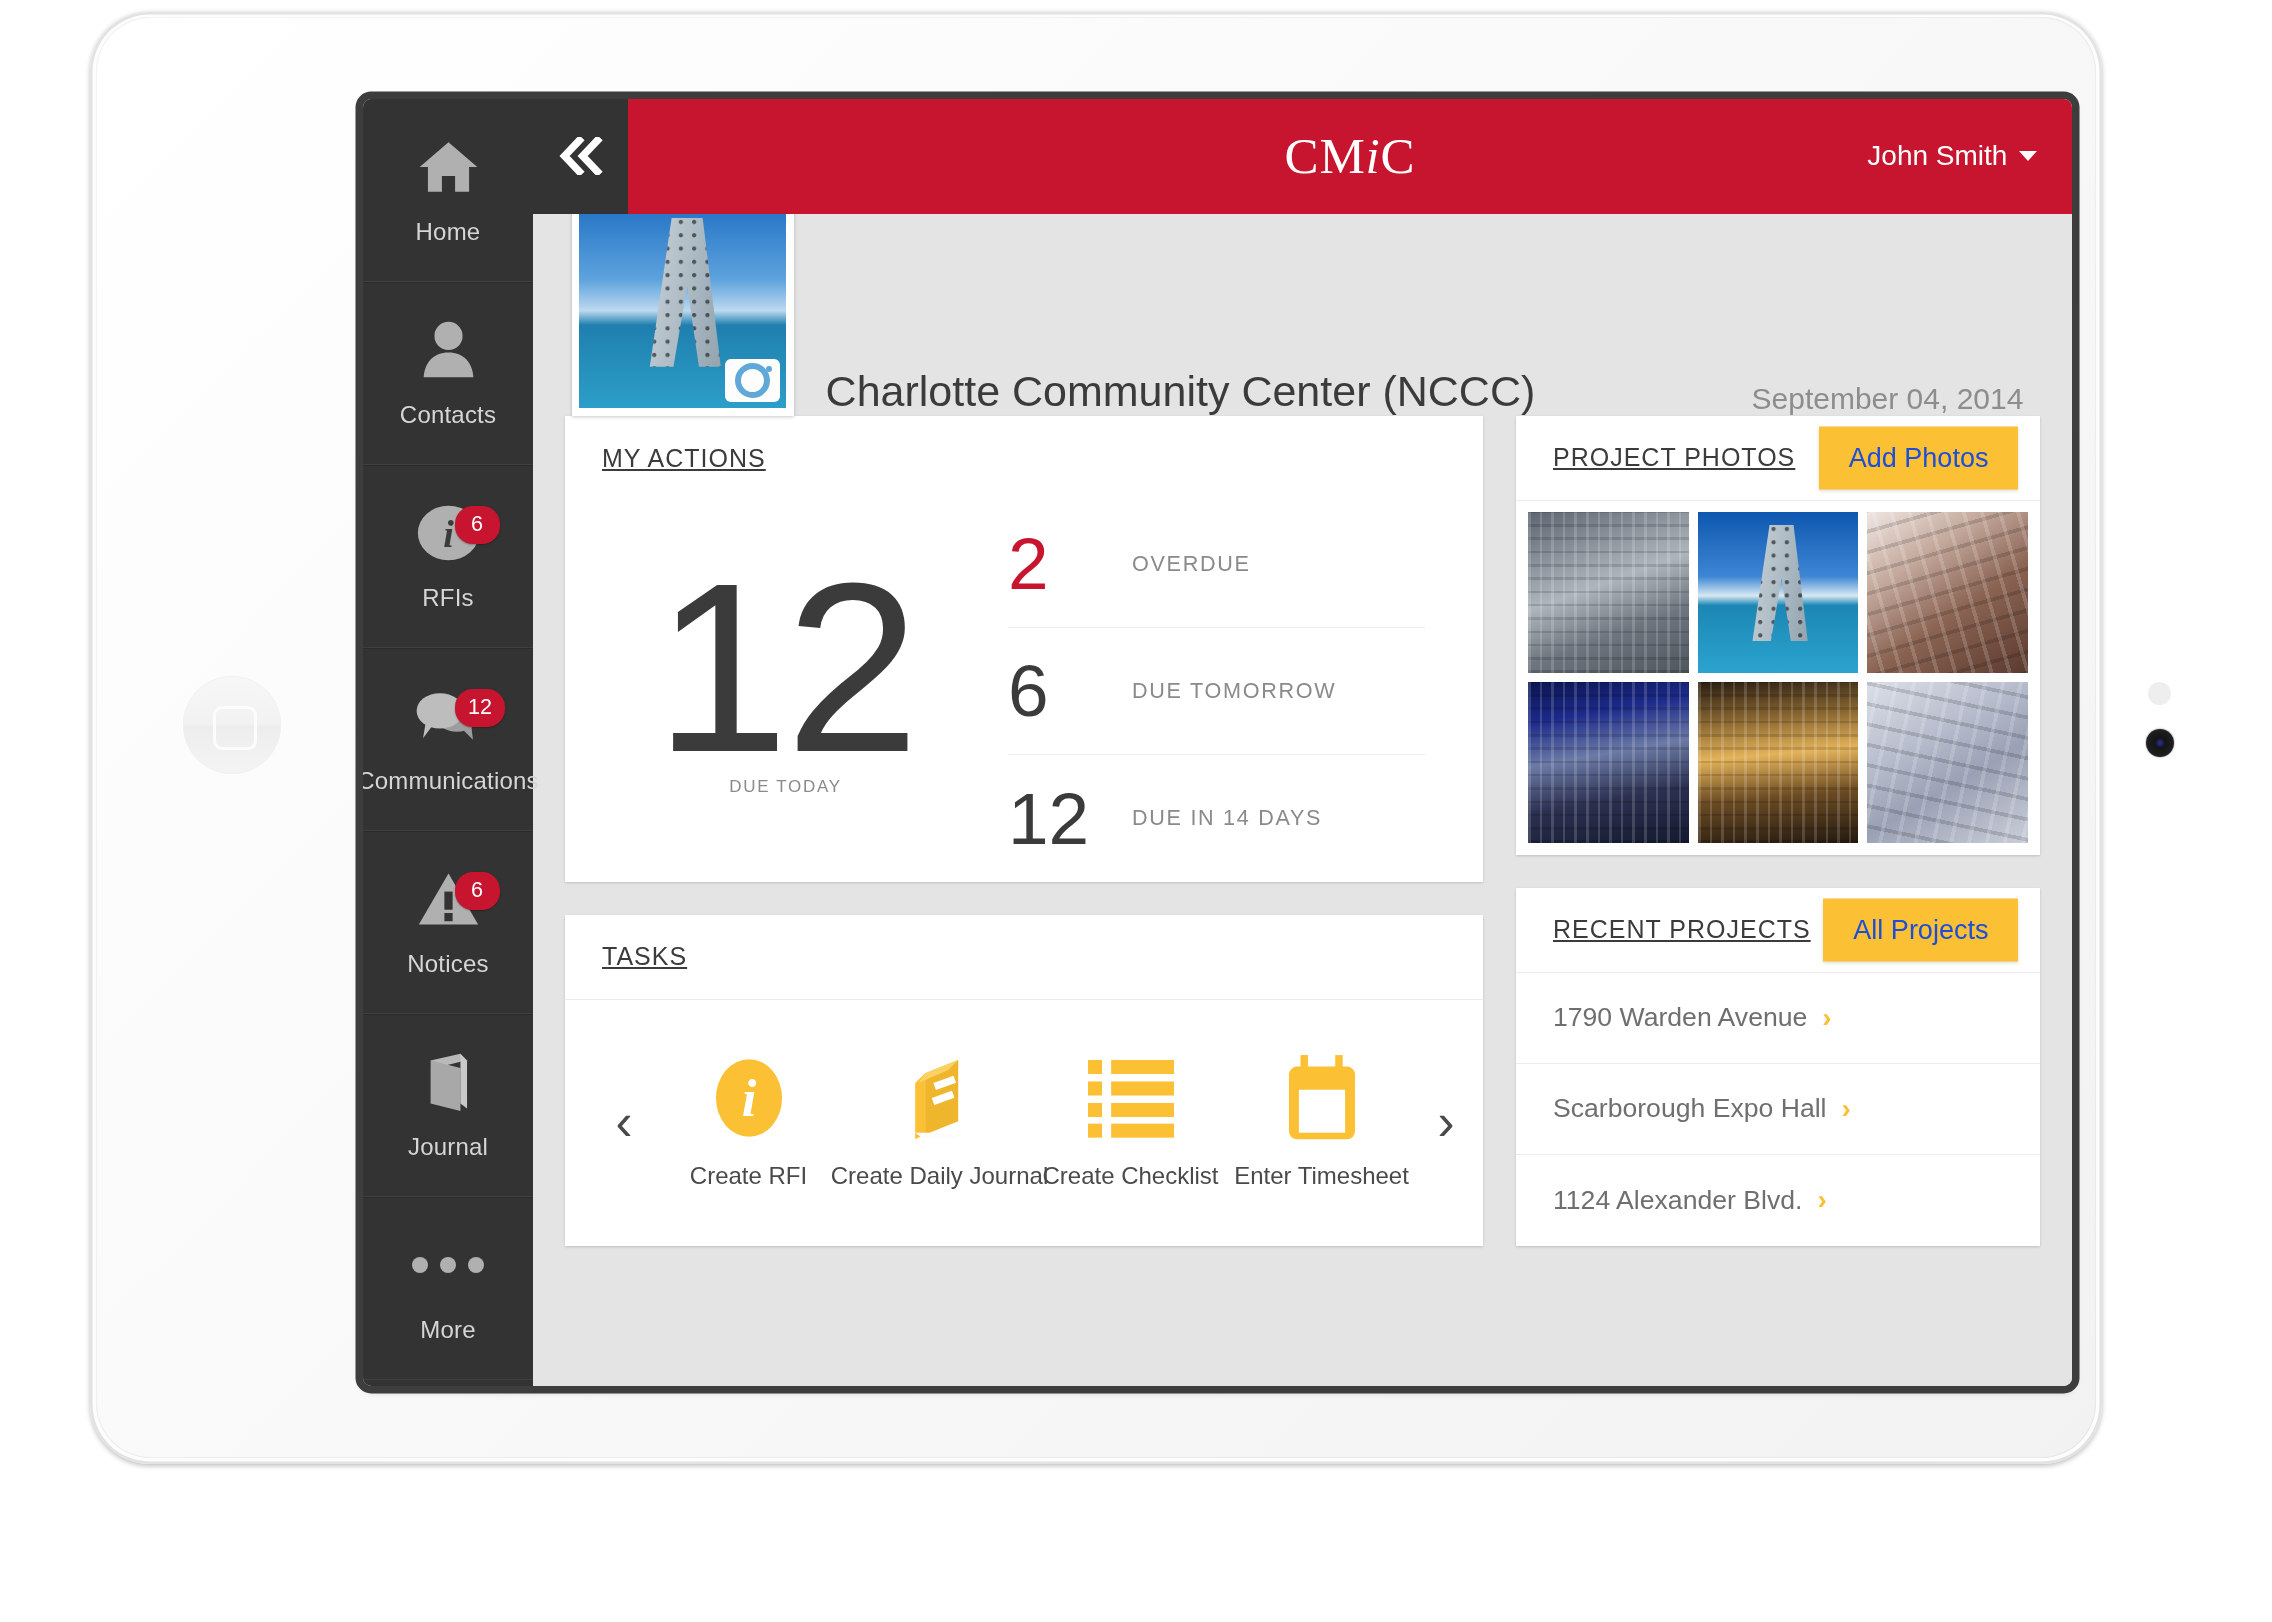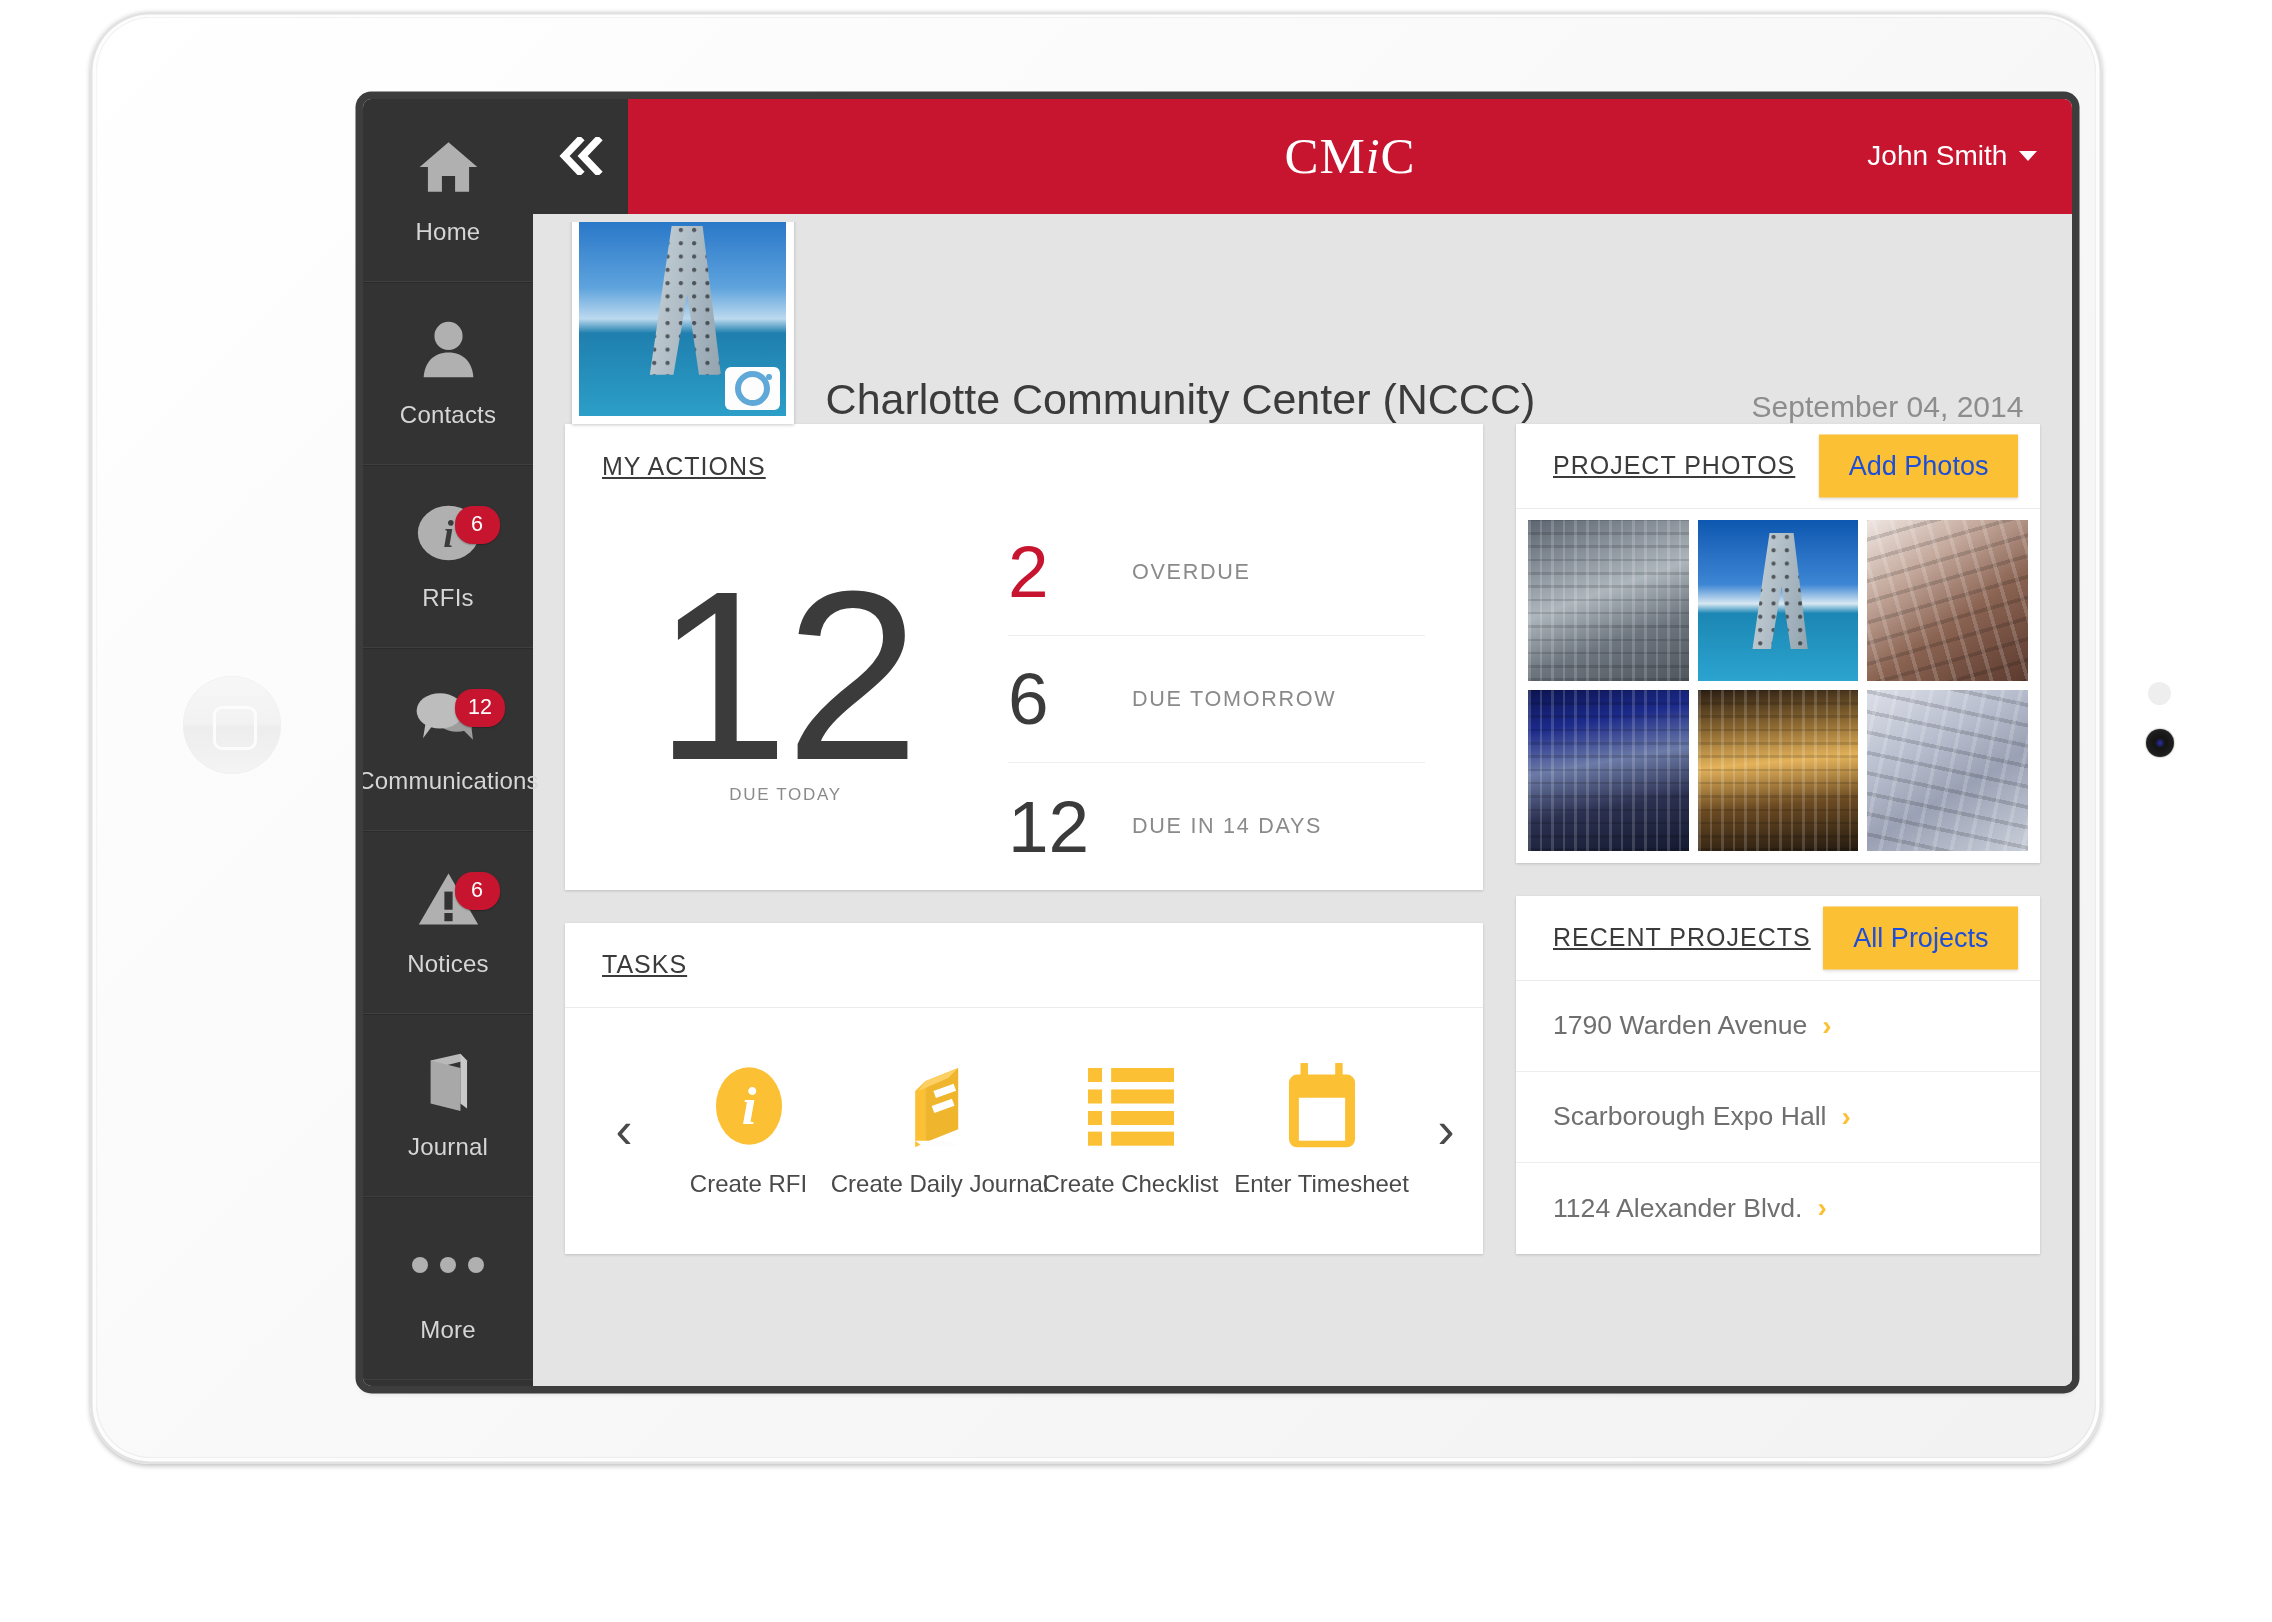--- a/index.html
+++ b/index.html
@@ -132,21 +132,21 @@
     text-align: center;
     box-shadow: 0 0.8px 1.7px rgba(0,0,0,.35);
   }
   .dots-icon { display: flex; gap: 11.6px; align-items: center; }
   .dots-icon i {
     width: 16px; height: 16px; border-radius: 50%;
     background: #b0b0b0; display: block;
   }
 
   
-  #screen-main { flex: 1; display: flex; flex-direction: column; min-width: 0; gap: 8px; }
+  #screen-main { flex: 1; display: flex; flex-direction: column; min-width: 0; }
 
   
   #topbar {
     height: 115px;
     flex: 0 0 115px;
     display: flex;
     align-items: stretch;
   }
   #collapse-btn {
     width: 95px;

